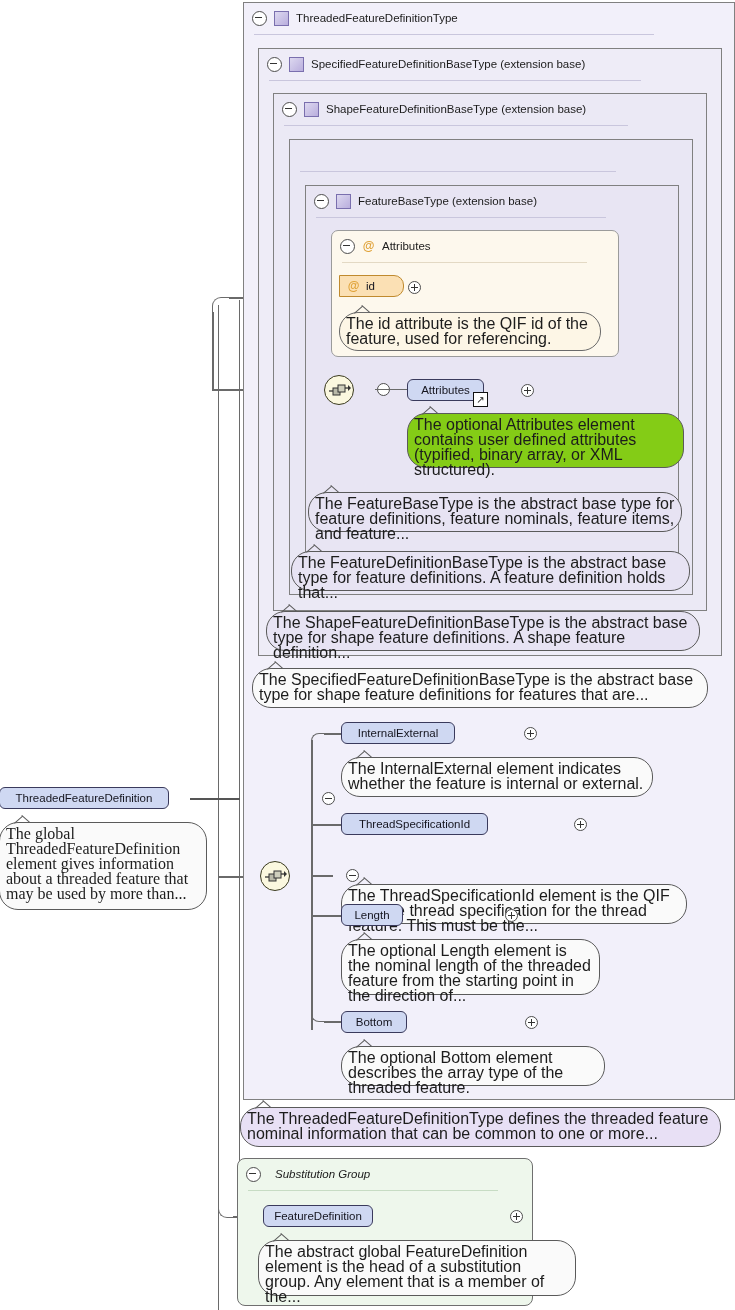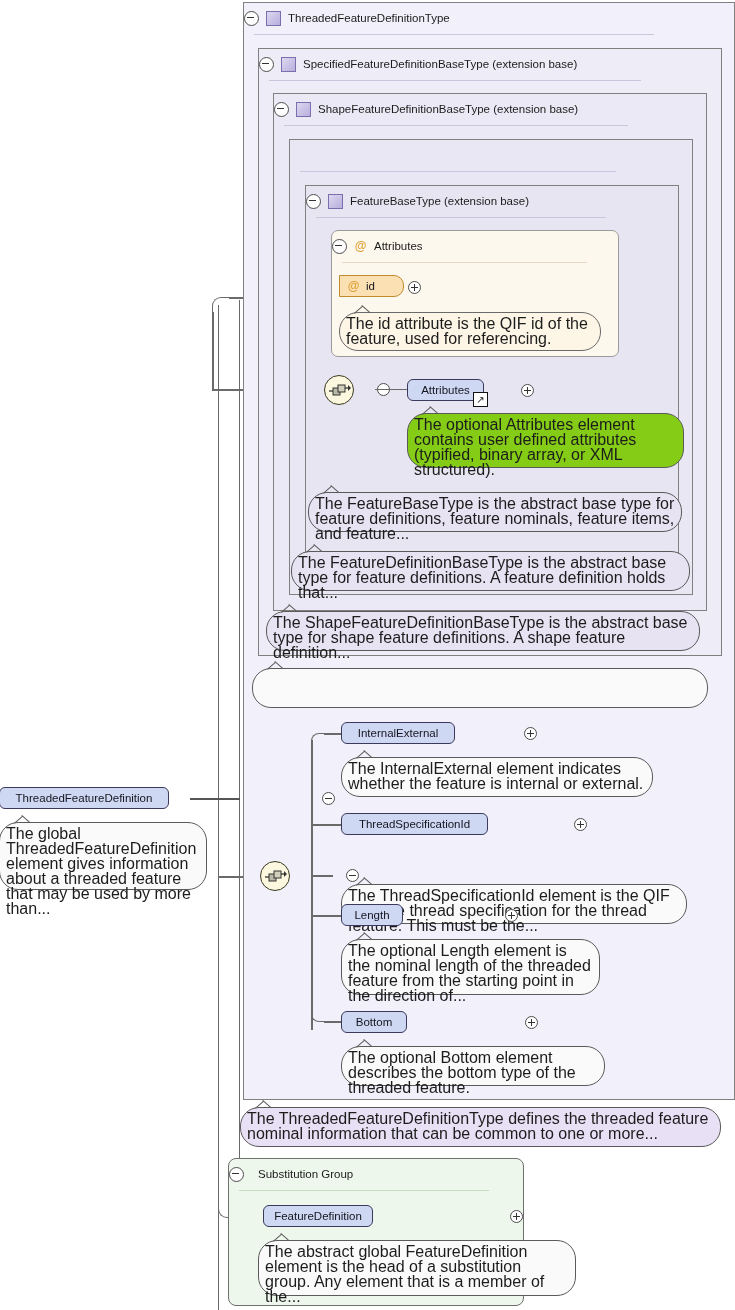--- a/index.html
+++ b/index.html
@@ -18,21 +18,21 @@
     background:#ebe9f5;
   }
   .panel.lvl0{background:#f2f0fa;}
   .panel.lvl1{background:#eeecf7;}
   .panel.lvl2{background:#ebe9f5;}
   .panel.lvl3{background:#e9e7f4;}
   .panel.lvl4{background:#e8e5f3;}
   .panel-hdr{
     position:absolute;left:0;top:0;height:30px;
     display:flex;align-items:center;gap:7px;
-    font-size:11.5px;color:#1b1b1b;white-space:nowrap;
+    padding-left:8px;font-size:11.5px;color:#1b1b1b;white-space:nowrap;
   }
   .panel-rule{position:absolute;height:1px;background:#c9c6dd;}
 
   
   .circ{
     width:13px;height:13px;border:1px solid #4d4d4d;border-radius:50%;
     background:#ffffff;position:relative;flex:0 0 auto;display:inline-block;
   }
   .circ::before{
     content:"";position:absolute;left:2px;top:5px;width:7px;height:1px;background:#333;
@@ -255,20 +255,21 @@
   <span>The FeatureDefinitionBaseType is the abstract base type for feature definitions. A feature definition holds that...</span>
 </div>
 
 <div class="note lilac abs" style="left:266px;top:611px;width:434px;height:40px;">
   <div class="tail"></div>
   <span>The ShapeFeatureDefinitionBaseType is the abstract base type for shape feature definitions. A shape feature definition...</span>
 </div>
 
 <div class="note abs" style="left:252px;top:668px;width:456px;height:40px;">
   <div class="tail"></div>
+  <span>The SpecifiedFeatureDefinitionBaseType is the abstract base type for shape feature definitions for features that are...</span>
 </div>
 
 
 <div class="seqicon abs" style="left:260px;top:861px;">
   <svg width="22" height="16" viewBox="0 0 22 16">
     <line x1="0" y1="8" x2="4" y2="8" stroke="#333" stroke-width="1.3"></line>
     <rect x="4" y="5" width="7" height="7" fill="#b9b9a8" stroke="#333" stroke-width="1"></rect>
     <rect x="9" y="2" width="7" height="7" fill="#cfcfbc" stroke="#333" stroke-width="1"></rect>
     <line x1="16" y1="5" x2="20" y2="5" stroke="#333" stroke-width="1.3"></line>
     <polygon points="19,2 22,5 19,8" fill="#333"></polygon>
@@ -316,31 +317,31 @@
   <span>The optional Length element is the nominal length of the threaded feature from the starting point in the direction of...</span>
 </div>
 
 
 <div class="ebox" style="left:341px;top:1011px;width:66px;">
   <span>Bottom</span>
 </div>
 <div class="circ plus abs" style="left:412px;top:1016px;"></div>
 <div class="note abs" style="left:341px;top:1046px;width:264px;height:40px;">
   <div class="tail"></div>
-  <span>The optional Bottom element describes the bottom type of the threaded feature.</span>
+  <span>The optional Bottom element describes the array type of the threaded feature.</span>
 </div>
 
 
 <div class="note violet abs" style="left:240px;top:1107px;width:481px;height:40px;">
   <div class="tail"></div>
   <span>The ThreadedFeatureDefinitionType defines the threaded feature nominal information that can be common to one or more...</span>
 </div>
 
 
-<div class="subgrp abs" style="left:228px;top:1158px;width:296px;height:148px;">
+<div class="subgrp abs" style="left:237px;top:1158px;width:296px;height:148px;font-style:italic;">
   <div class="panel-hdr" style="width:340px;">
     <span class="circ"></span>
     <span style="margin-left:7px;">Substitution Group</span>
   </div>
   <div class="panel-rule" style="left:10px;top:31px;width:250px;"></div>
 </div>
 
 <div class="ebox" style="left:263px;top:1205px;width:110px;">
   <span>FeatureDefinition</span>
 </div>
@@ -348,19 +349,19 @@
 <div class="note abs" style="left:258px;top:1240px;width:318px;height:56px;">
   <div class="tail"></div>
   <span>The abstract global FeatureDefinition element is the head of a substitution group. Any element that is a member of the...</span>
 </div>
 
 
 <div class="ebox" style="left:-1px;top:787px;width:170px;">
   <span>ThreadedFeatureDefinition</span>
 </div>
 <div class="circ abs" style="left:176px;top:792px;"></div>
-<div class="note abs" style="left:-1px;top:822px;width:208px;height:68px;">
+<div class="note abs" style="left:-1px;top:822px;width:208px;height:88px;font-family:Liberation Serif, serif;">
   <div class="tail"></div>
   <span>The global ThreadedFeatureDefinition element gives information about a threaded feature that may be used by more than...</span>
 </div>
 
 
 
 
 </body></html>

